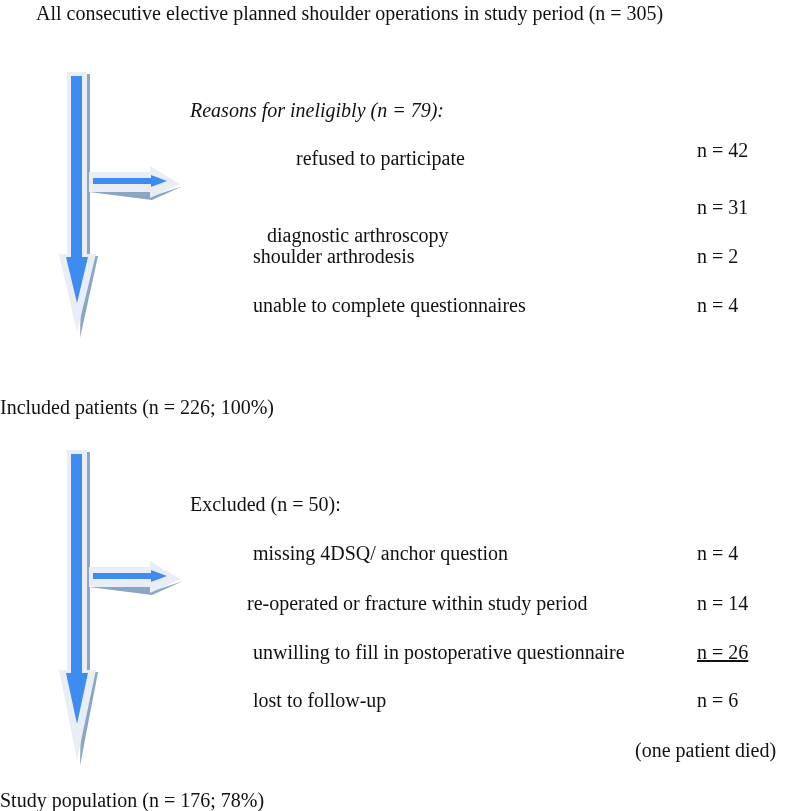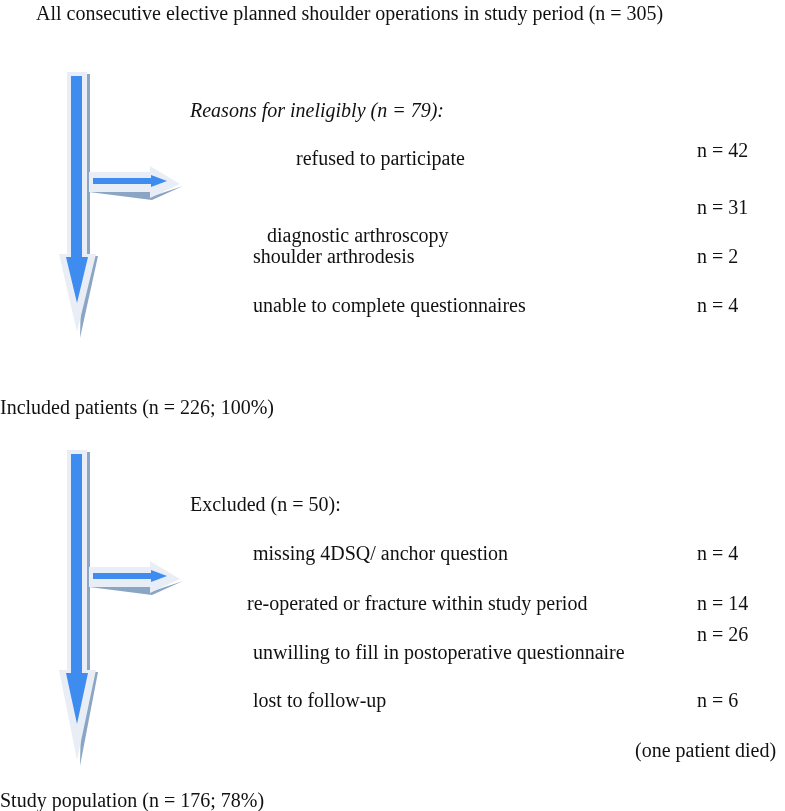--- a/index.html
+++ b/index.html
@@ -80,20 +80,20 @@
 
 <div class="txt" style="left:190px; top:494px;">Excluded (n = 50):</div>
 
 <div class="txt" style="left:253px; top:543px;">missing 4DSQ/ anchor question</div>
 <div class="txt" style="left:697px; top:543px;">n = 4</div>
 
 <div class="txt" style="left:247px; top:593px;">re-operated or fracture within study period</div>
 <div class="txt" style="left:697px; top:593px;">n = 14</div>
 
 <div class="txt" style="left:253px; top:642px;">unwilling to fill in postoperative questionnaire</div>
-<div class="txt" style="left:697px; top:624px;">n = 26</div>
+<div class="txt" style="left:697px; top:642px;text-decoration:underline;">n = 26</div>
 
 <div class="txt" style="left:253px; top:690px;text-align:center;">lost to follow-up</div>
 <div class="txt" style="left:697px; top:690px;">n = 6</div>
 
 <div class="txt" style="left:635px; top:740px;">(one patient died)</div>
 
 <div class="txt" style="left:0px; top:790px;">Study population (n = 176; 78%)</div>
 
 </body></html>

